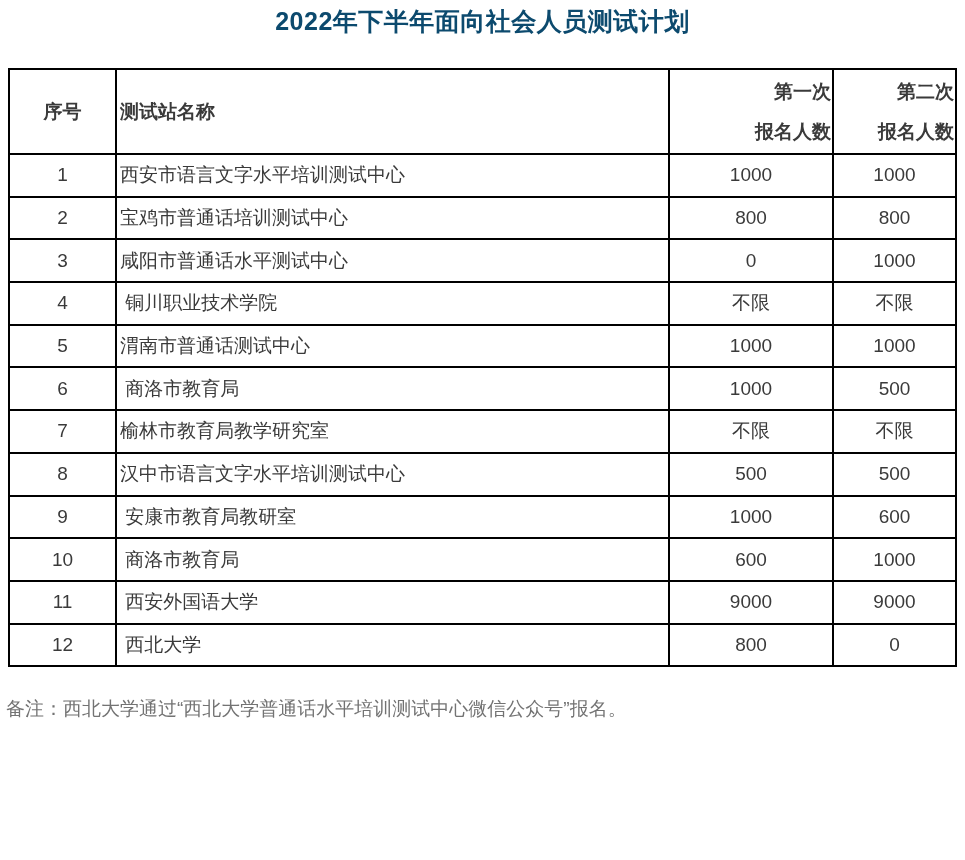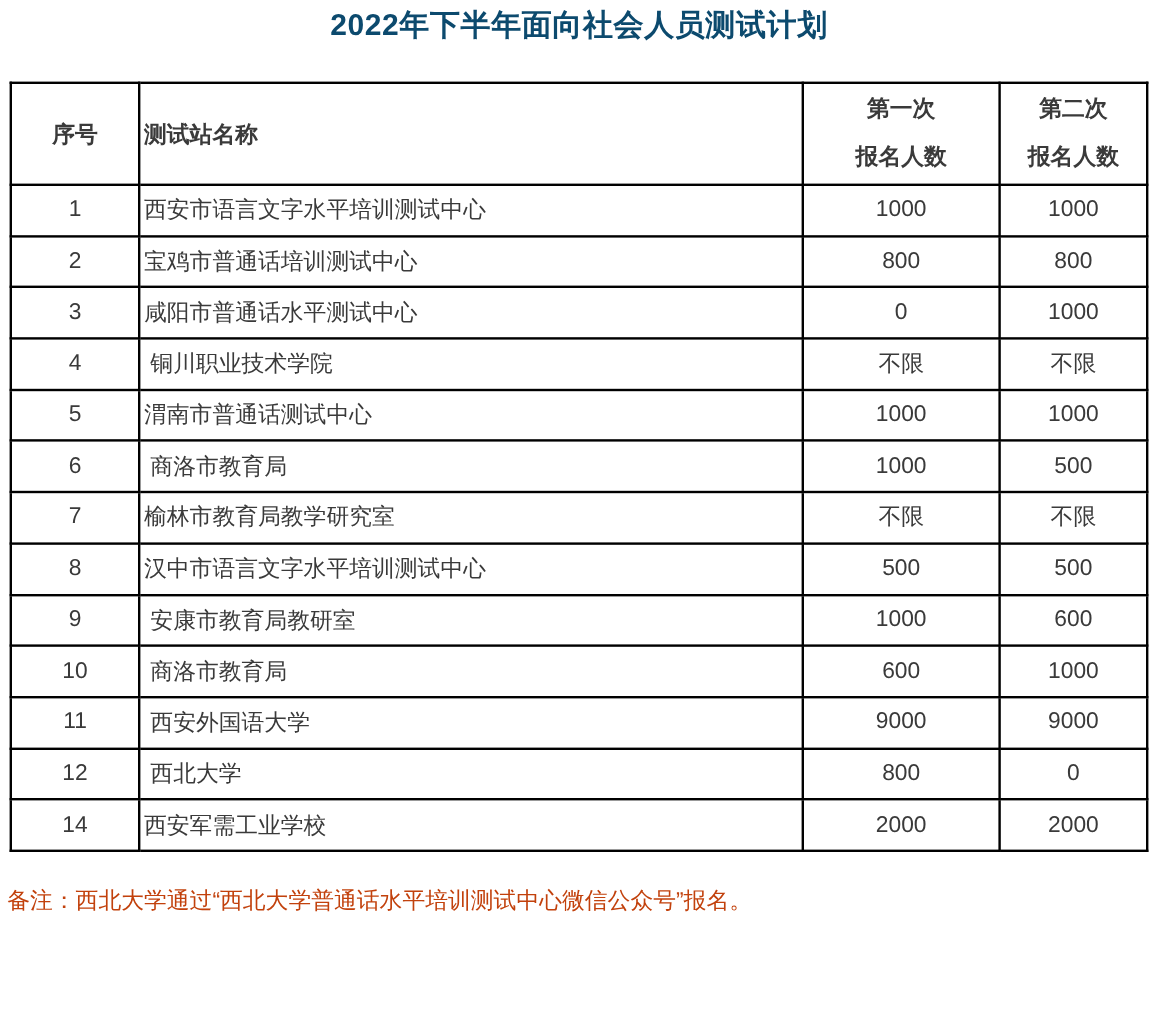--- a/index.html
+++ b/index.html
@@ -49,28 +49,28 @@
   .cell-center { text-align: center; }
   .cell-name {
     text-align: left;
     padding-left: 3px;
     white-space: pre-wrap;
   }
   th.cell-name { font-weight: bold; }
   .hline {
     display: block;
     line-height: 40px;
-    text-align: center;
+    text-align: right;
     font-weight: bold;
   }
   .footer-note {
     margin-left: 6px;
     margin-top: 29px;
     font-size: 19px;
-    color: #c2410c;
+    color: #737373;
     line-height: 26px;
   }
 </style>
 </head>
 <body>
 
 <div class="page">
 
   <div class="title">2022年下半年面向社会人员测试计划</div>
 
@@ -160,24 +160,18 @@
         <td class="cell-name"> 西安外国语大学</td>
         <td class="cell-center">9000</td>
         <td class="cell-center">9000</td>
       </tr>
       <tr class="data-row">
         <td class="cell-center">12</td>
         <td class="cell-name"> 西北大学</td>
         <td class="cell-center">800</td>
         <td class="cell-center">0</td>
       </tr>
-      <tr class="data-row">
-        <td class="cell-center">14</td>
-        <td class="cell-name">西安军需工业学校</td>
-        <td class="cell-center">2000</td>
-        <td class="cell-center">2000</td>
-      </tr>
     </tbody>
   </table>
 
   <div class="footer-note">备注：西北大学通过“西北大学普通话水平培训测试中心微信公众号”报名。</div>
 
 </div>
 
 </body></html>

